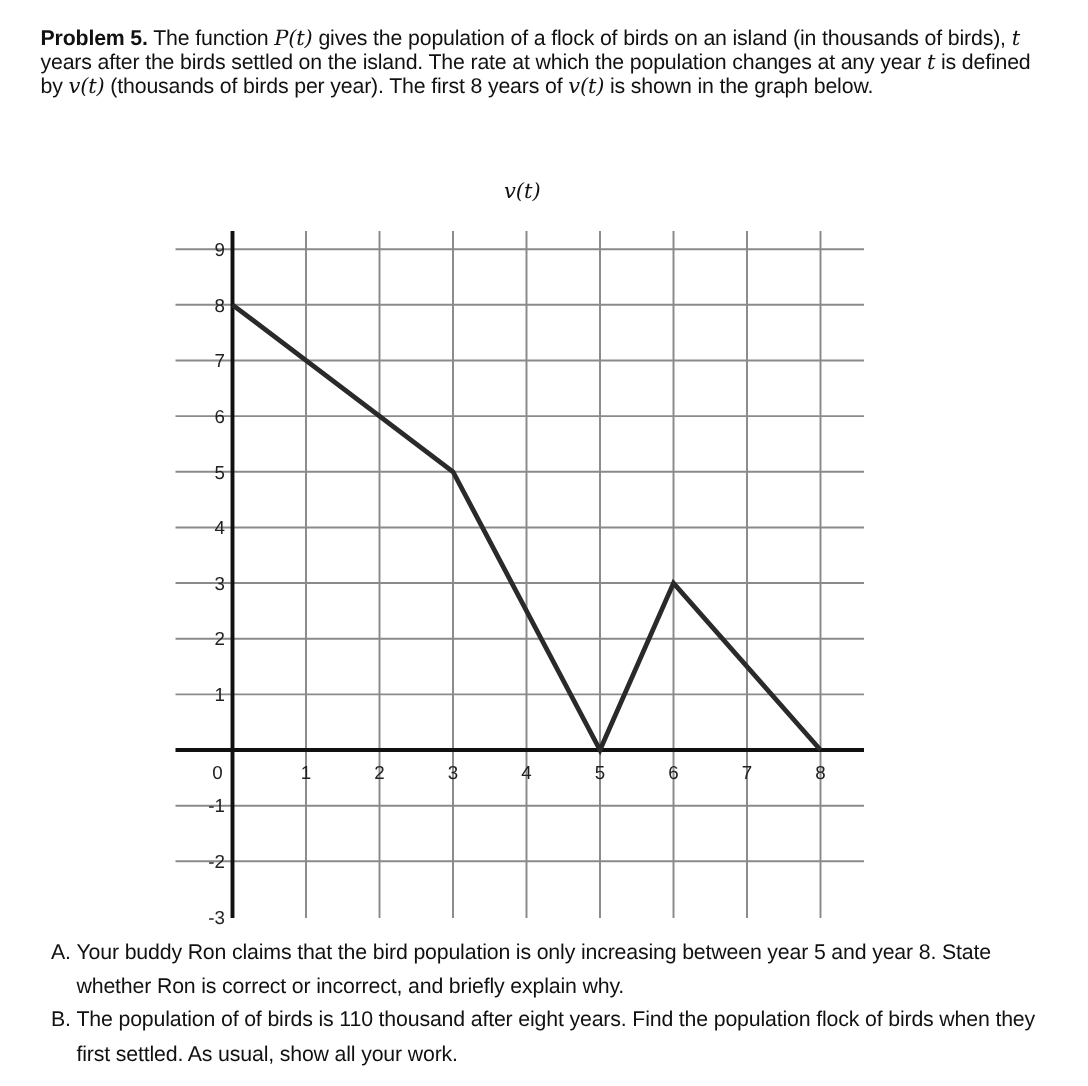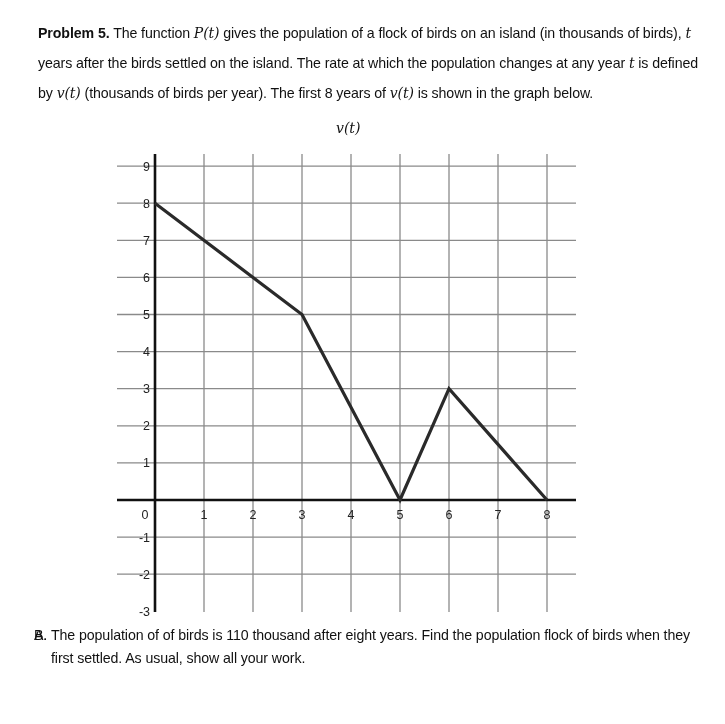--- a/index.html
+++ b/index.html
@@ -1,19 +1,19 @@
 <!DOCTYPE html>
 <html><head>
 <meta charset="utf-8">
 <style>
   html, body { margin: 0; padding: 0; background: #ffffff; }
   body { width: 725px; height: 724px; position: relative; overflow: hidden;
          font-family: "Liberation Sans", sans-serif; color: #111; }
-  .intro { position: absolute; left: 38px; top: 18px; width: 670px;
-           font-size: 14.2px; line-height: 30px; letter-spacing: -0.1px; }
+  .intro { position: absolute; left: 27px; top: 18px; width: 670px;
+           font-size: 14.2px; line-height: 16px; letter-spacing: -0.1px; }
   .intro b { font-weight: bold; }
   .math { font-family: "DejaVu Serif", serif; font-style: italic; font-size: 14px; }
   .chart-title { position: absolute; left: 336px; top: 120px; font-family: "DejaVu Serif", serif;
                  font-style: italic; font-size: 14px; }
   svg.chart { position: absolute; left: 0; top: 0; }
   .questions { position: absolute; left: 34px; top: 624px; width: 670px;
                font-size: 14.2px; line-height: 22.5px; letter-spacing: -0.1px; }
   .q { position: relative; padding-left: 17px; }
   .q .lbl { position: absolute; left: 0; top: 0; }
   .tick { font-family: "Liberation Sans", sans-serif; font-size: 12.5px; fill: #222; }
@@ -69,18 +69,19 @@
     <text x="400" y="519" text-anchor="middle" class="tick">5</text>
     <text x="449" y="519" text-anchor="middle" class="tick">6</text>
     <text x="498" y="519" text-anchor="middle" class="tick">7</text>
     <text x="547" y="519" text-anchor="middle" class="tick">8</text>
     <polyline points="155,203.2 302,314.5 400,500 449,388.7 547,500" fill="none" stroke="#2a2a2a" stroke-width="3.2" stroke-linejoin="miter"></polyline>
   </svg>
 
 <div class="questions">
   <div class="q">
     <span class="lbl">A.</span>
+    <span>Your buddy Ron claims that the bird population is only increasing between year 5 and year 8. State whether Ron is correct or incorrect, and briefly explain why.</span>
   </div>
   <div class="q">
     <span class="lbl">B.</span>
     <span>The population of of birds is 110 thousand after eight years. Find the population flock of birds when they first settled. As usual, show all your work.</span>
   </div>
 </div>
 
 </body></html>

